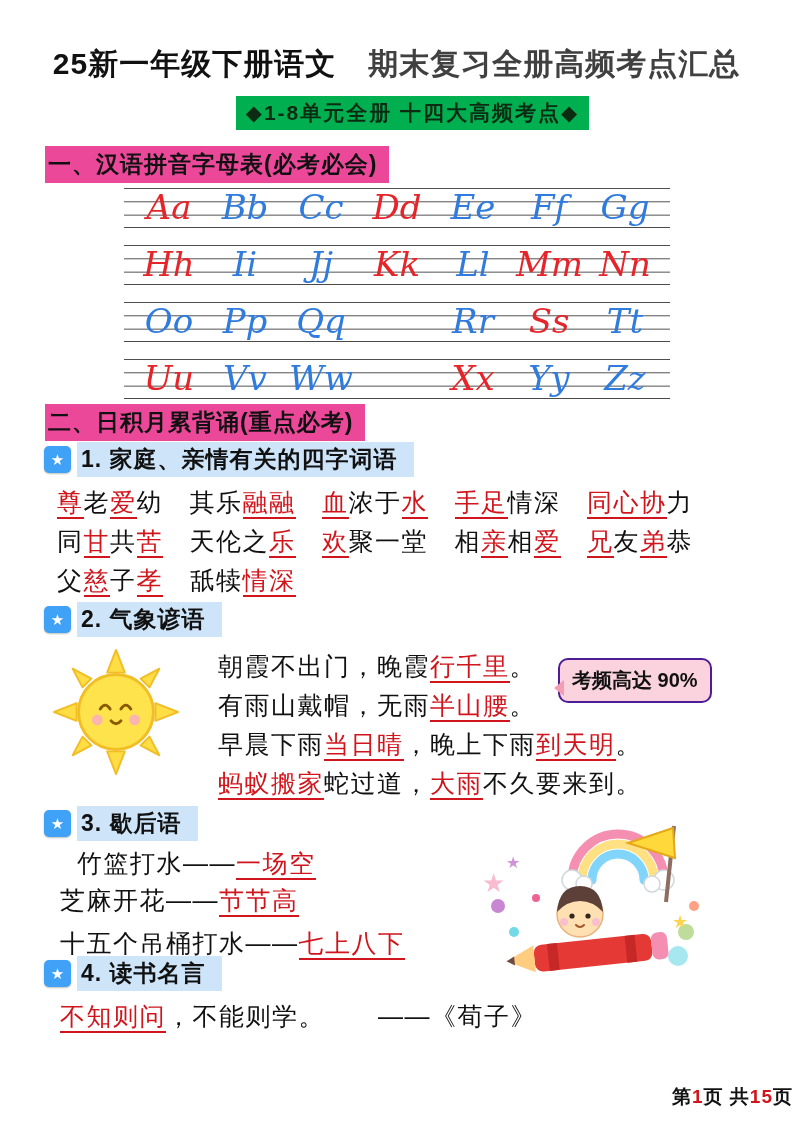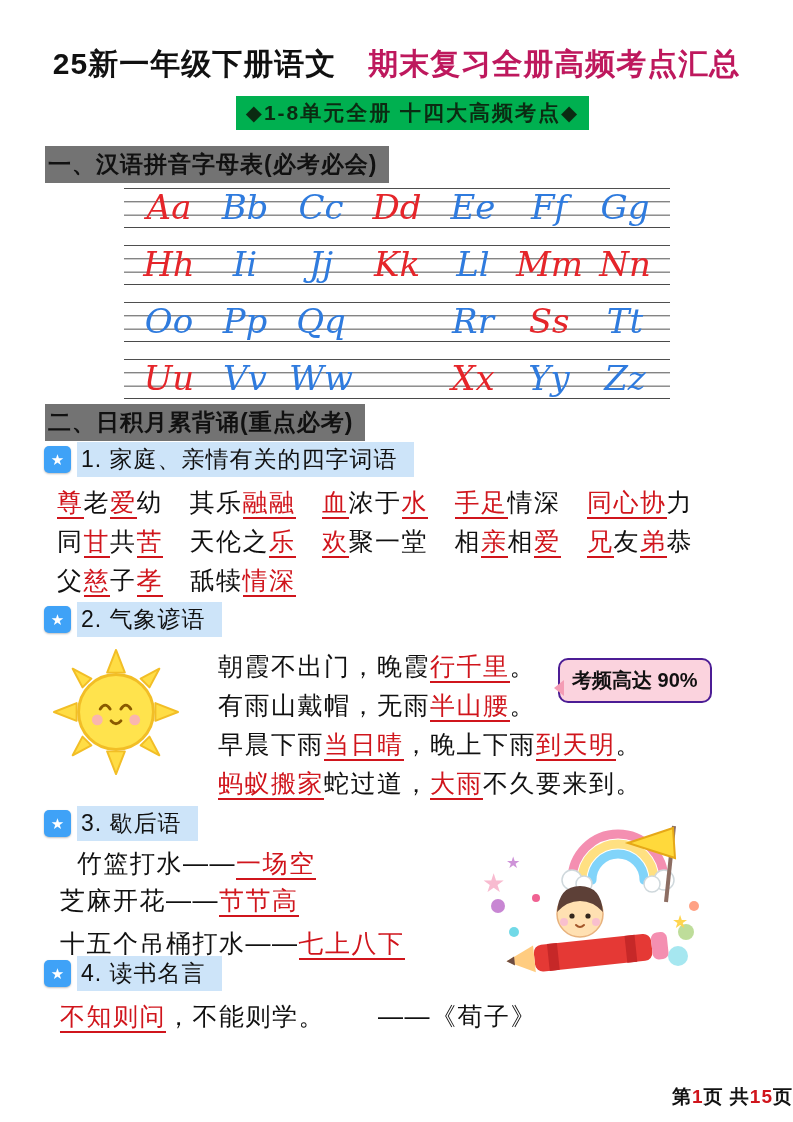--- a/index.html
+++ b/index.html
@@ -8,51 +8,51 @@
   body {
     background:#ffffff;
     font-family:"Liberation Sans","DejaVu Sans",sans-serif;
     position:relative; overflow:hidden; color:#111;
   }
   .page { position:absolute; inset:0; }
 
   
   .title { position:absolute; top:44px; left:0; width:100%; text-align:center;
            font-size:30px; font-weight:bold; letter-spacing:1px; white-space:nowrap; }
-  .t-red { color:#be185d;margin-left:32px; }
+  .t-red { color:#404040;margin-left:32px; }
 
   
   .subtitle-wrap { position:absolute; top:96px; left:16px; width:100%; text-align:center;border-radius:12px; }
   .subtitle { display:inline-block; background:#00B050; color:#0b2b12; font-weight:bold;
               font-size:21px; padding:3px 10px; letter-spacing:2px; }
 
   
   .sec-heading { position:absolute; left:45px; font-size:23px; font-weight:bold;
-                 background:#737373; padding:3px 12px 3px 3px; letter-spacing:1px; }
+                 background:#ec4899; padding:3px 12px 3px 3px; letter-spacing:1px; }
   .s1 { top:146px; }
   .s2 { top:404px; }
 
   
   .alphabet { position:absolute; top:188px; left:124px; width:546px; }
   .grid-row { position:relative; height:40px; margin-bottom:17px;
               border-bottom:1px solid #4a4a4a;
               background-image:linear-gradient(to bottom,#4a4a4a 1px, transparent 1px);
               background-size:100% 13.33px;
               display:flex; justify-content:space-between; padding:0 12px; overflow:visible;align-items:flex-end; }
   .letter { font-size:34px; line-height:40px; width:66px; text-align:center;
             font-family:"DejaVu Serif",serif; font-style:italic; }
   .letter-red  { color:#E5252A; }
   .letter-blue { color:#2F7BDE; }
 
   
   .sub-heading { position:absolute; left:44px; display:flex; align-items:center; gap:6px; }
   .star-icon { width:27px; height:27px; background:#3FA2F7; border-radius:5px; color:#fff;
                font-size:15px; display:flex; align-items:center; justify-content:center;
                flex:0 0 auto; box-shadow:0 1px 2px rgba(0,0,0,.25); }
-  .sub-label { background:#CDE4F9; font-size:23px; font-weight:normal;
+  .sub-label { background:#CDE4F9; font-size:23px; font-weight:bold;
                padding:2px 16px 2px 4px; letter-spacing:1px; white-space:nowrap; }
   .sh1 { top:442px; } .sh2 { top:602px; } .sh3 { top:806px; } .sh4 { top:956px; }
 
   
   .text-line { position:absolute; font-size:25px; letter-spacing:1.5px; white-space:nowrap; }
   .seg-u { color:#D0151C; border-bottom:2px solid #D0151C; padding-bottom:1px; }
   .seg-r { color:#D0151C; }
 
   .wl0 { top:486px; left:57px; }
   .wl1 { top:525px; left:57px; }

